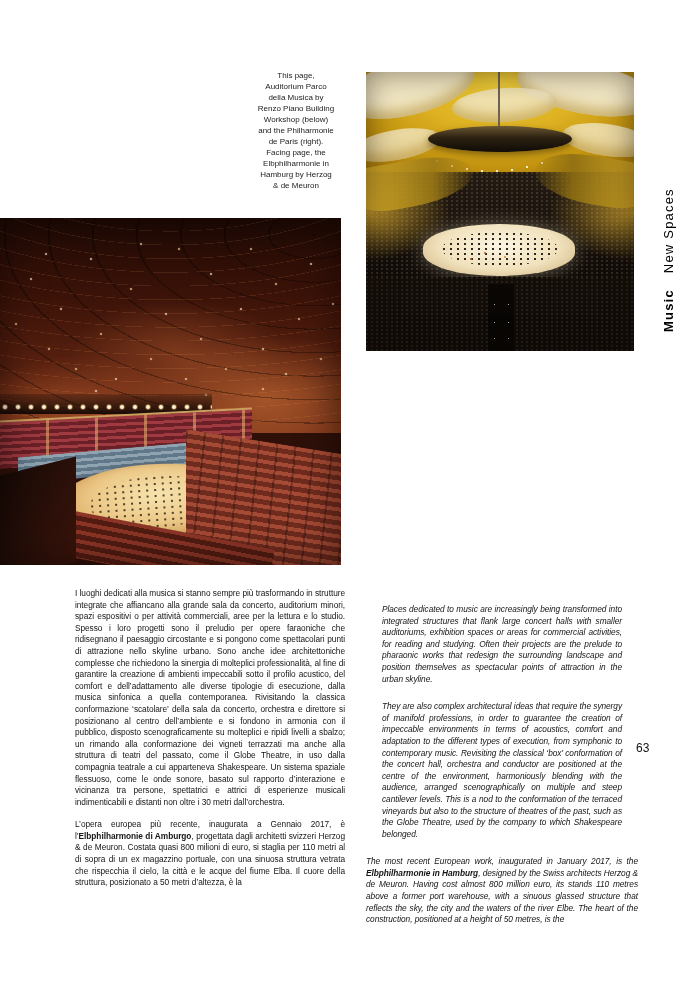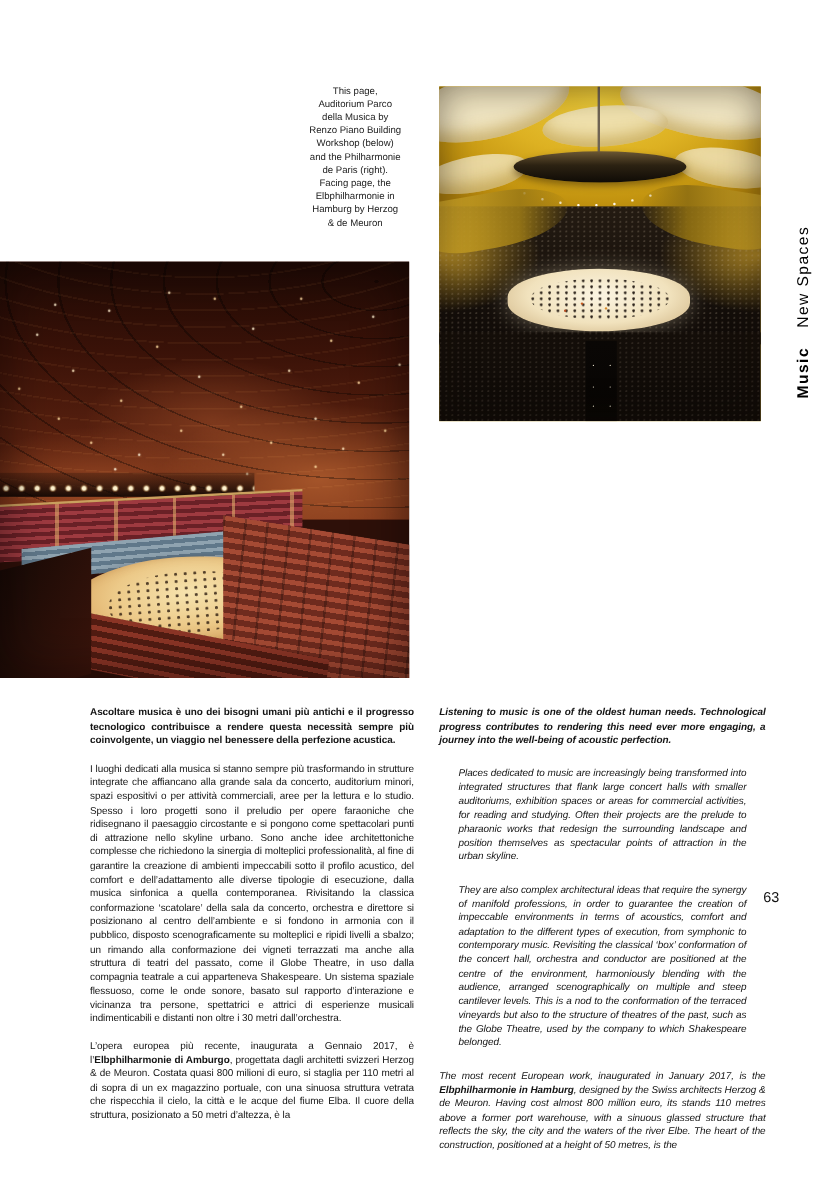--- a/index.html
+++ b/index.html
@@ -190,27 +190,25 @@
   <div class="layer lp-tier-blue"></div>
   <div class="layer lp-stage"></div>
   <div class="layer lp-musicians"></div>
   <div class="layer lp-seats-right"></div>
   <div class="layer lp-front-rows"></div>
   <div class="layer lp-left-dark"></div>
   <div class="layer lp-vignette"></div>
 </div>
 
 <div class="col col-it" lang="it">
-  <p class="intro">Ascoltare musica è uno dei bisogni umani più antichi e il progresso tecnologico contribuisce a rendere questa necessità sempre più coinvolgente, un viaggio nel benessere della perfezione acustica.</p>
   <p class="para">I luoghi dedicati alla musica si stanno sempre più trasformando in strutture integrate che affiancano alla grande sala da concerto, auditorium minori, spazi espositivi o per attività commerciali, aree per la lettura e lo studio. Spesso i loro progetti sono il preludio per opere faraoniche che ridisegnano il paesaggio circostante e si pongono come spettacolari punti di attrazione nello skyline urbano. Sono anche idee architettoniche complesse che richiedono la sinergia di molteplici professionalità, al fine di garantire la creazione di ambienti impeccabili sotto il profilo acustico, del comfort e dell’adattamento alle diverse tipologie di esecuzione, dalla musica sinfonica a quella contemporanea. Rivisitando la classica conformazione ‘scatolare’ della sala da concerto, orchestra e direttore si posizionano al centro dell’ambiente e si fondono in armonia con il pubblico, disposto scenograficamente su molteplici e ripidi livelli a sbalzo; un rimando alla conformazione dei vigneti terrazzati ma anche alla struttura di teatri del passato, come il Globe Theatre, in uso dalla compagnia teatrale a cui apparteneva Shakespeare. Un sistema spaziale flessuoso, come le onde sonore, basato sul rapporto d’interazione e vicinanza tra persone, spettatrici e attrici di esperienze musicali indimenticabili e distanti non oltre i 30 metri dall’orchestra.</p>
   <p class="para"><span>L’opera europea più recente, inaugurata a Gennaio 2017, è l’</span><strong>Elbphilharmonie di Amburgo</strong><span>, progettata dagli architetti svizzeri Herzog &amp; de Meuron. Costata quasi 800 milioni di euro, si staglia per 110 metri al di sopra di un ex magazzino portuale, con una sinuosa struttura vetrata che rispecchia il cielo, la città e le acque del fiume Elba. Il cuore della struttura, posizionato a 50 metri d’altezza, è la</span></p>
 </div>
 
 <div class="col col-en" lang="en">
-  <p class="intro">Listening to music is one of the oldest human needs. Technological progress contributes to rendering this need ever more engaging, a journey into the well-being of acoustic perfection.</p>
   <p class="subpara">Places dedicated to music are increasingly being transformed into integrated structures that flank large concert halls with smaller auditoriums, exhibition spaces or areas for commercial activities, for reading and studying. Often their projects are the prelude to pharaonic works that redesign the surrounding landscape and position themselves as spectacular points of attraction in the urban skyline.</p>
   <p class="subpara">They are also complex architectural ideas that require the synergy of manifold professions, in order to guarantee the creation of impeccable environments in terms of acoustics, comfort and adaptation to the different types of execution, from symphonic to contemporary music. Revisiting the classical ‘box’ conformation of the concert hall, orchestra and conductor are positioned at the centre of the environment, harmoniously blending with the audience, arranged scenographically on multiple and steep cantilever levels. This is a nod to the conformation of the terraced vineyards but also to the structure of theatres of the past, such as the Globe Theatre, used by the company to which Shakespeare belonged.</p>
   <p class="para"><span>The most recent European work, inaugurated in January 2017, is the </span><strong>Elbphilharmonie in Hamburg</strong><span>, designed by the Swiss architects Herzog &amp; de Meuron. Having cost almost 800 million euro, its stands 110 metres above a former port warehouse, with a sinuous glassed structure that reflects the sky, the city and the waters of the river Elbe. The heart of the construction, positioned at a height of 50 metres, is the</span></p>
 </div>
 
 <div class="vertical-label">
   <span class="section">Music</span><span>New Spaces</span>
 </div>
 
 <div class="pagenum">63</div>

